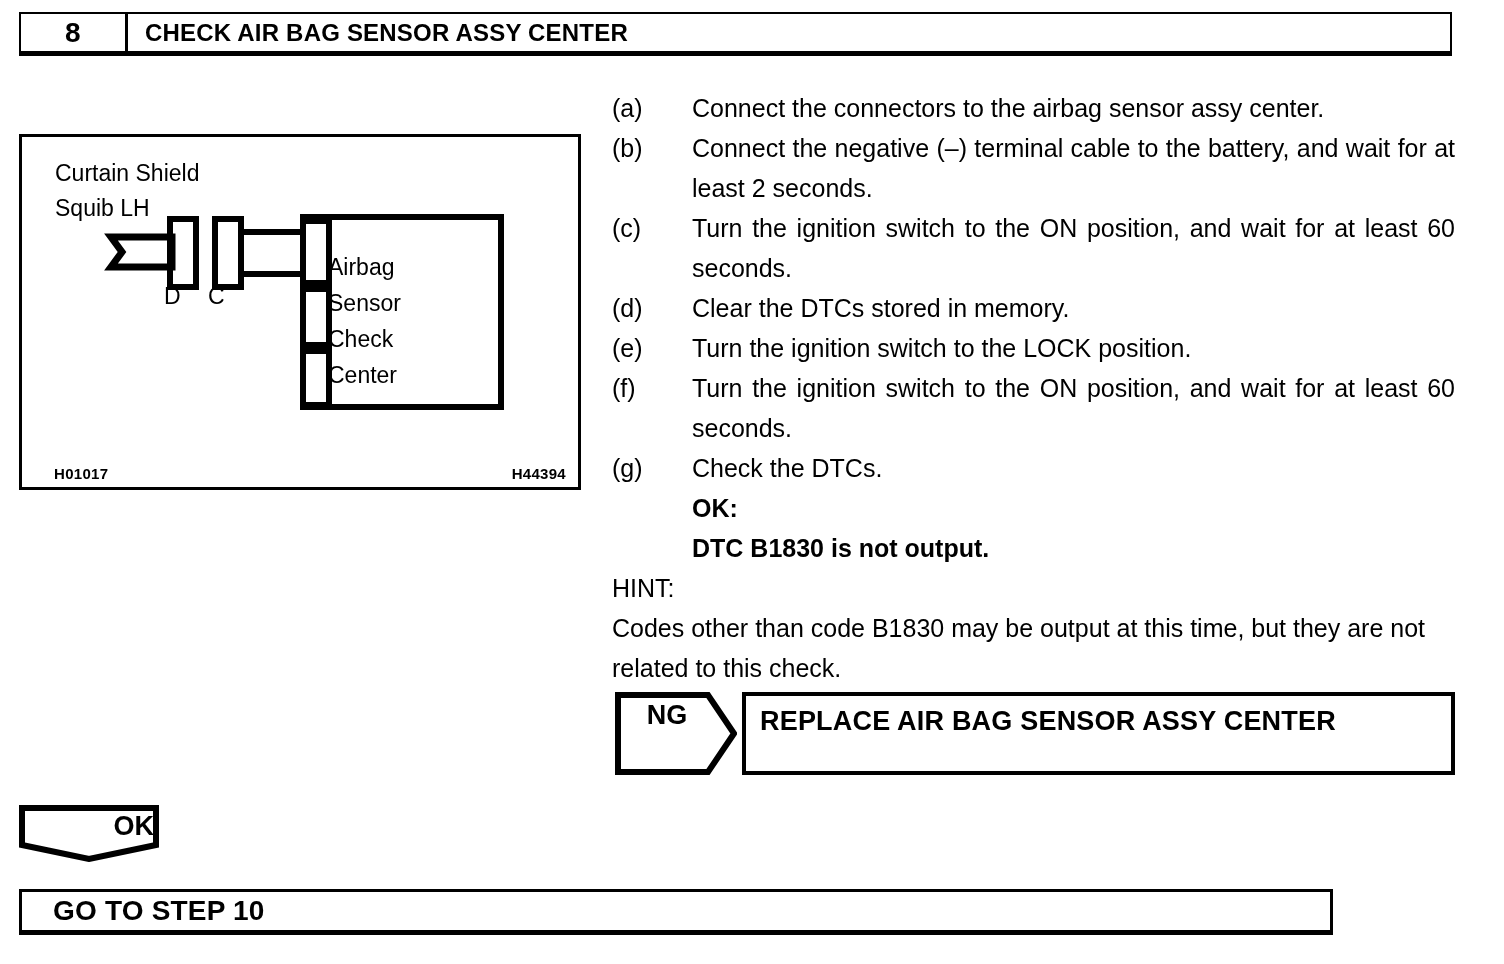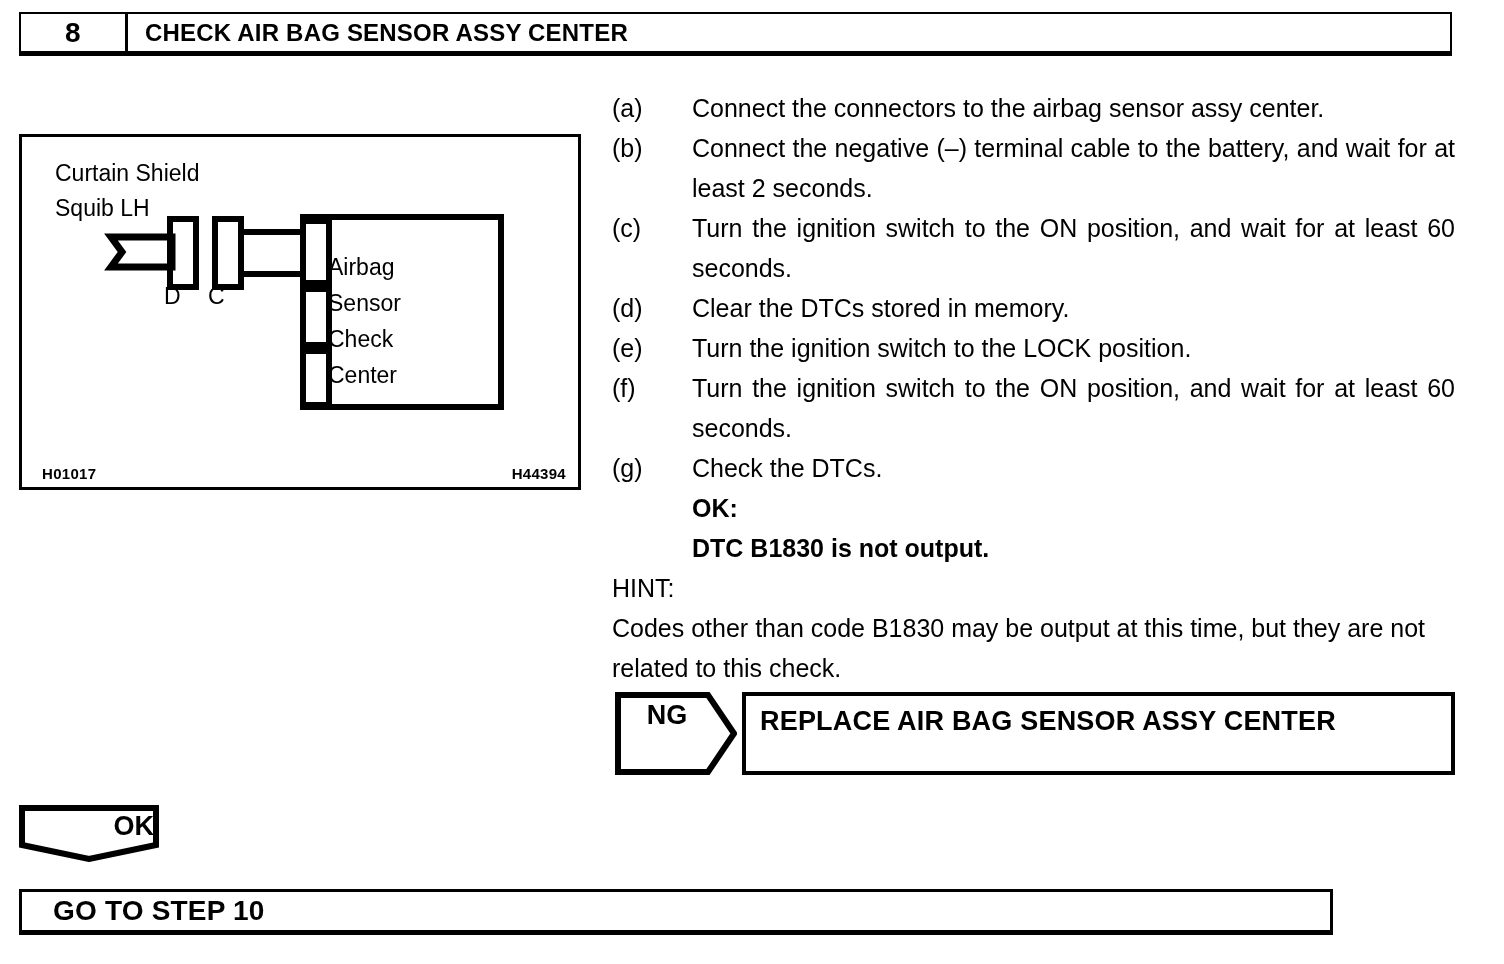--- a/index.html
+++ b/index.html
@@ -106,21 +106,21 @@
   .conn-letter.c { left: 186px; top: 148px; }
 
   .fig-code {
     position: absolute;
     bottom: 6px;
     font-size: 15px;
     font-weight: bold;
     letter-spacing: 0.3px;
     line-height: 1;
   }
-  .fig-code.left  { left: 20px; text-align: right; }
+  .fig-code.left  { left: 32px; text-align: right; }
   .fig-code.right { right: 12px; }
 
   
   .procedure {
     position: absolute;
     left: 612px;
     top: 88px;
     width: 843px;
   }
   .proc-item {

